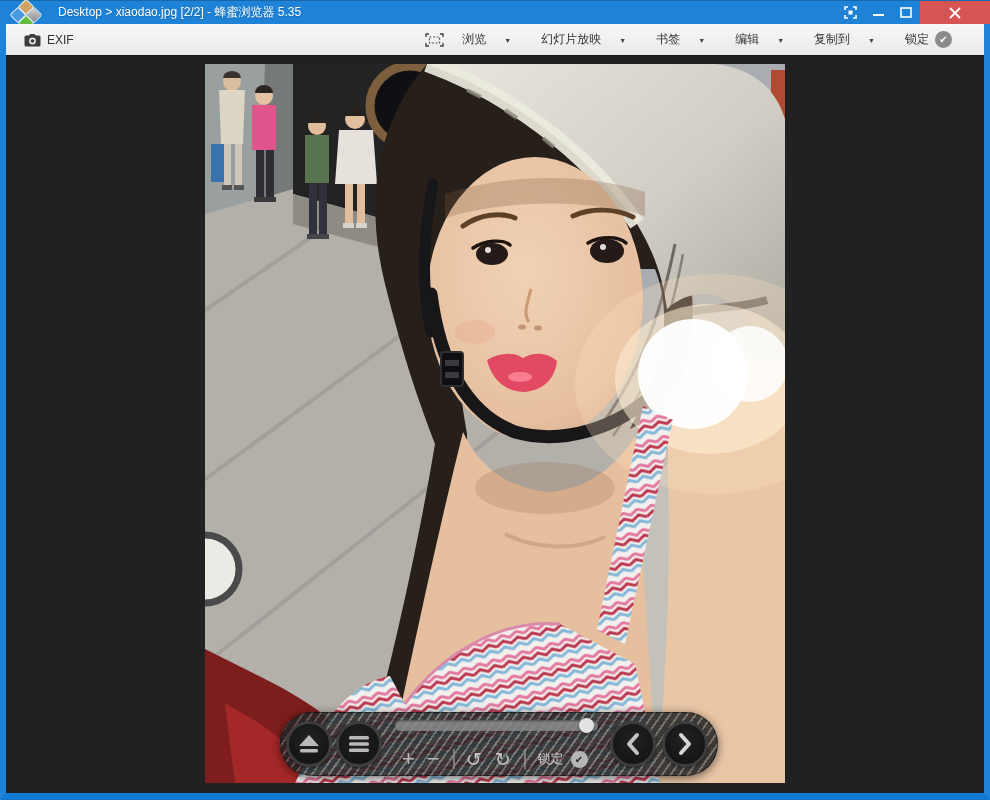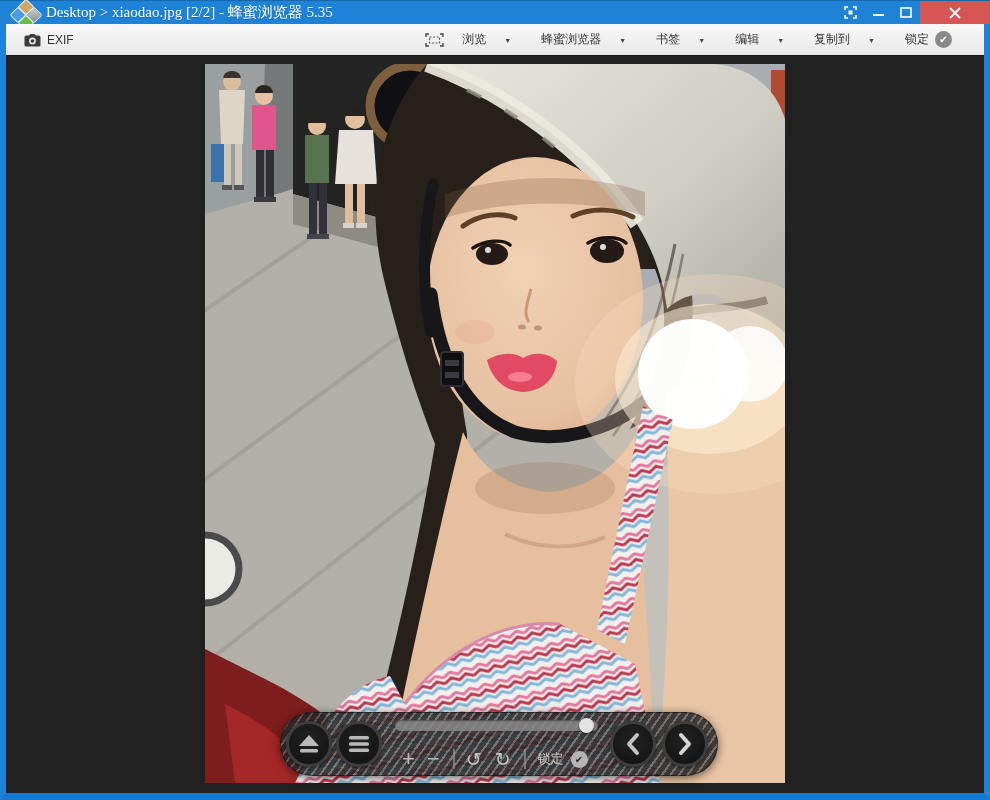--- a/index.html
+++ b/index.html
@@ -11,21 +11,21 @@
   .titlebar {
     height:24px; background:#1e82d6; border-top:1px solid #1769ad;
     display:flex; align-items:center; color:#fff;
   }
   .logo { position:relative; width:30px; height:22px; margin-left:12px; flex:0 0 auto; }
   .logo span { position:absolute; width:10px; height:10px; transform:rotate(45deg); border-radius:1px; box-shadow:0 0 0 1px rgba(255,255,255,.85); }
   .logo .d-top    { left:9px;  top:0;    background:#d2a564; }
   .logo .d-left   { left:1px;  top:8px;  background:#4a9ade; }
   .logo .d-right  { left:17px; top:8px;  background:linear-gradient(135deg,#cfcfcf,#8d8d8d); }
   .logo .d-bottom { left:9px;  top:16px; background:#66bd3f; }
-  .title-text { font-size:15px; margin-left:4px; white-space:nowrap; text-shadow:0 1px 1px rgba(0,0,0,.2);font-family:Liberation Serif, serif; }
+  .title-text { font-size:12px; margin-left:16px; white-space:nowrap; text-shadow:0 1px 1px rgba(0,0,0,.2); }
   .tb-spacer { flex:1; }
   .winbtn { width:28px; height:24px; display:flex; align-items:center; justify-content:center; flex:0 0 auto; }
   .winbtn svg { display:block; }
   .btn-close { width:70px; height:24px; background:#d65454; }
 
   
   .toolbar {
     height:32px; background:linear-gradient(#f8f8f8,#e9e9e9);
     border-bottom:1px solid #151515;
     display:flex; align-items:center; color:#333; font-size:12px;
@@ -144,21 +144,21 @@
                 <path d="M15,1 H18 V4"></path>
                 <path d="M18,10 V13 H15"></path>
                 <path d="M4,13 H1 V10"></path>
             </g>
             <rect x="4.5" y="4" width="10" height="6" fill="none" stroke="#555" stroke-width="1.2" stroke-dasharray="2,1.6"></rect>
           </svg>
           <span>浏览</span>
           <span class="caret">▼</span>
         </div>
         <div class="menu-item">
-          <span>蜂蜜浏览器</span>
+          <span>幻灯片放映</span>
           <span class="caret">▼</span>
         </div>
         <div class="menu-item">
           <span>书签</span>
           <span class="caret">▼</span>
         </div>
         <div class="menu-item">
           <span>编辑</span>
           <span class="caret">▼</span>
         </div>

